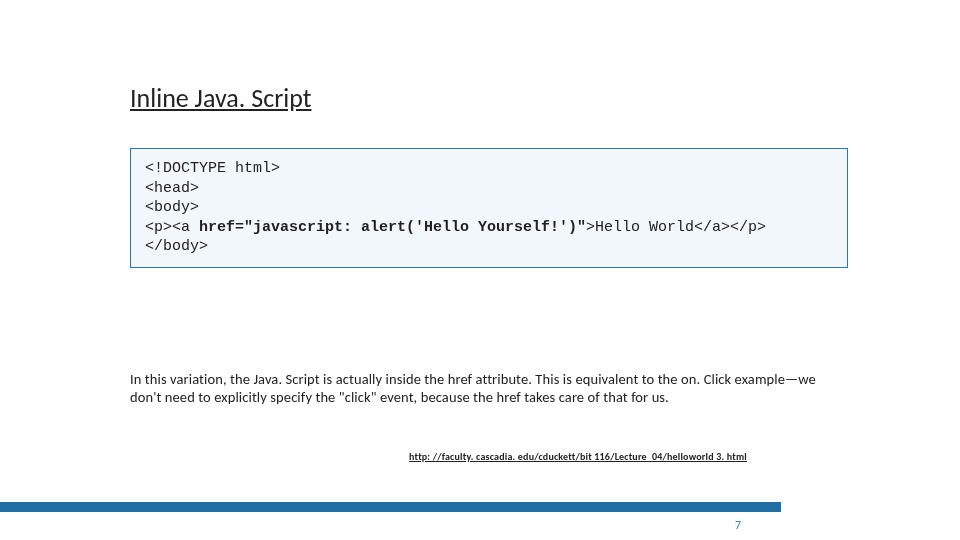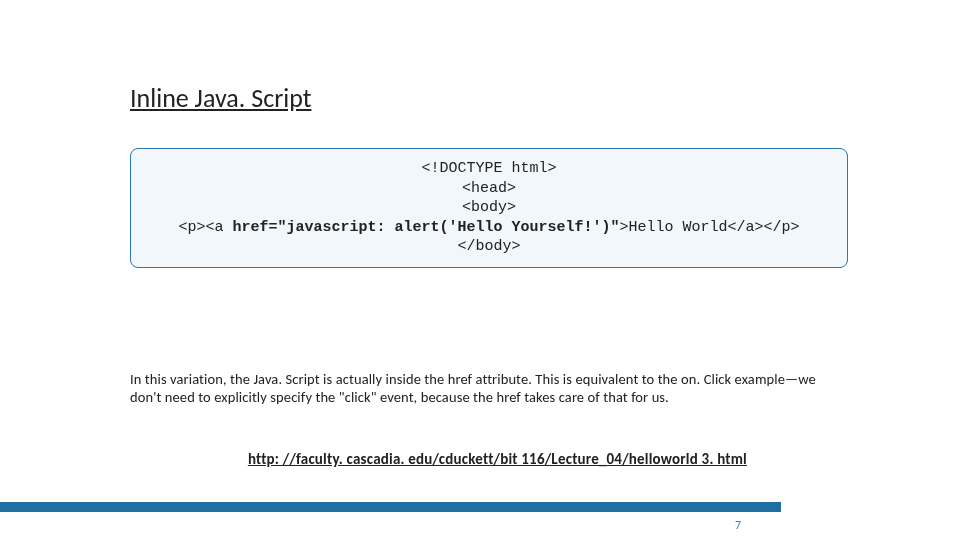--- a/index.html
+++ b/index.html
@@ -26,46 +26,45 @@
     color: #222;
     text-decoration: underline;
     letter-spacing: 0px;
   }
   .codebox {
     position: absolute;
     top: 148px;
     left: 130px;
     width: 718px;
     border: 1.5px solid #2E75B6;
-    border-radius: 8px;
+    border-radius: 0;
     background: #F2F7FB;
     padding: 10px 14px;
     font-family: "Courier New", Courier, monospace;
     font-size: 15px;
     line-height: 1.3;
     color: #222;
-    text-align: center;
   }
   .codebox b { font-weight: bold; }
   .desc {
     position: absolute;
     top: 370px;
     left: 130px;
     width: 720px;
     font-size: 14.5px;
     font-weight: 400;
     color: #222;
     line-height: 1.25;
     letter-spacing: 0.1px;
   }
   .link {
     position: absolute;
     top: 450px;
     right: 34px;
-    font-size: 15px;
+    font-size: 10px;
     font-weight: 700;
     color: #222;
     text-decoration: underline;
     letter-spacing: 0.2px;
   }
   .footer-bar {
     position: absolute;
     bottom: 28px;
     left: 0;
     width: 100%;

